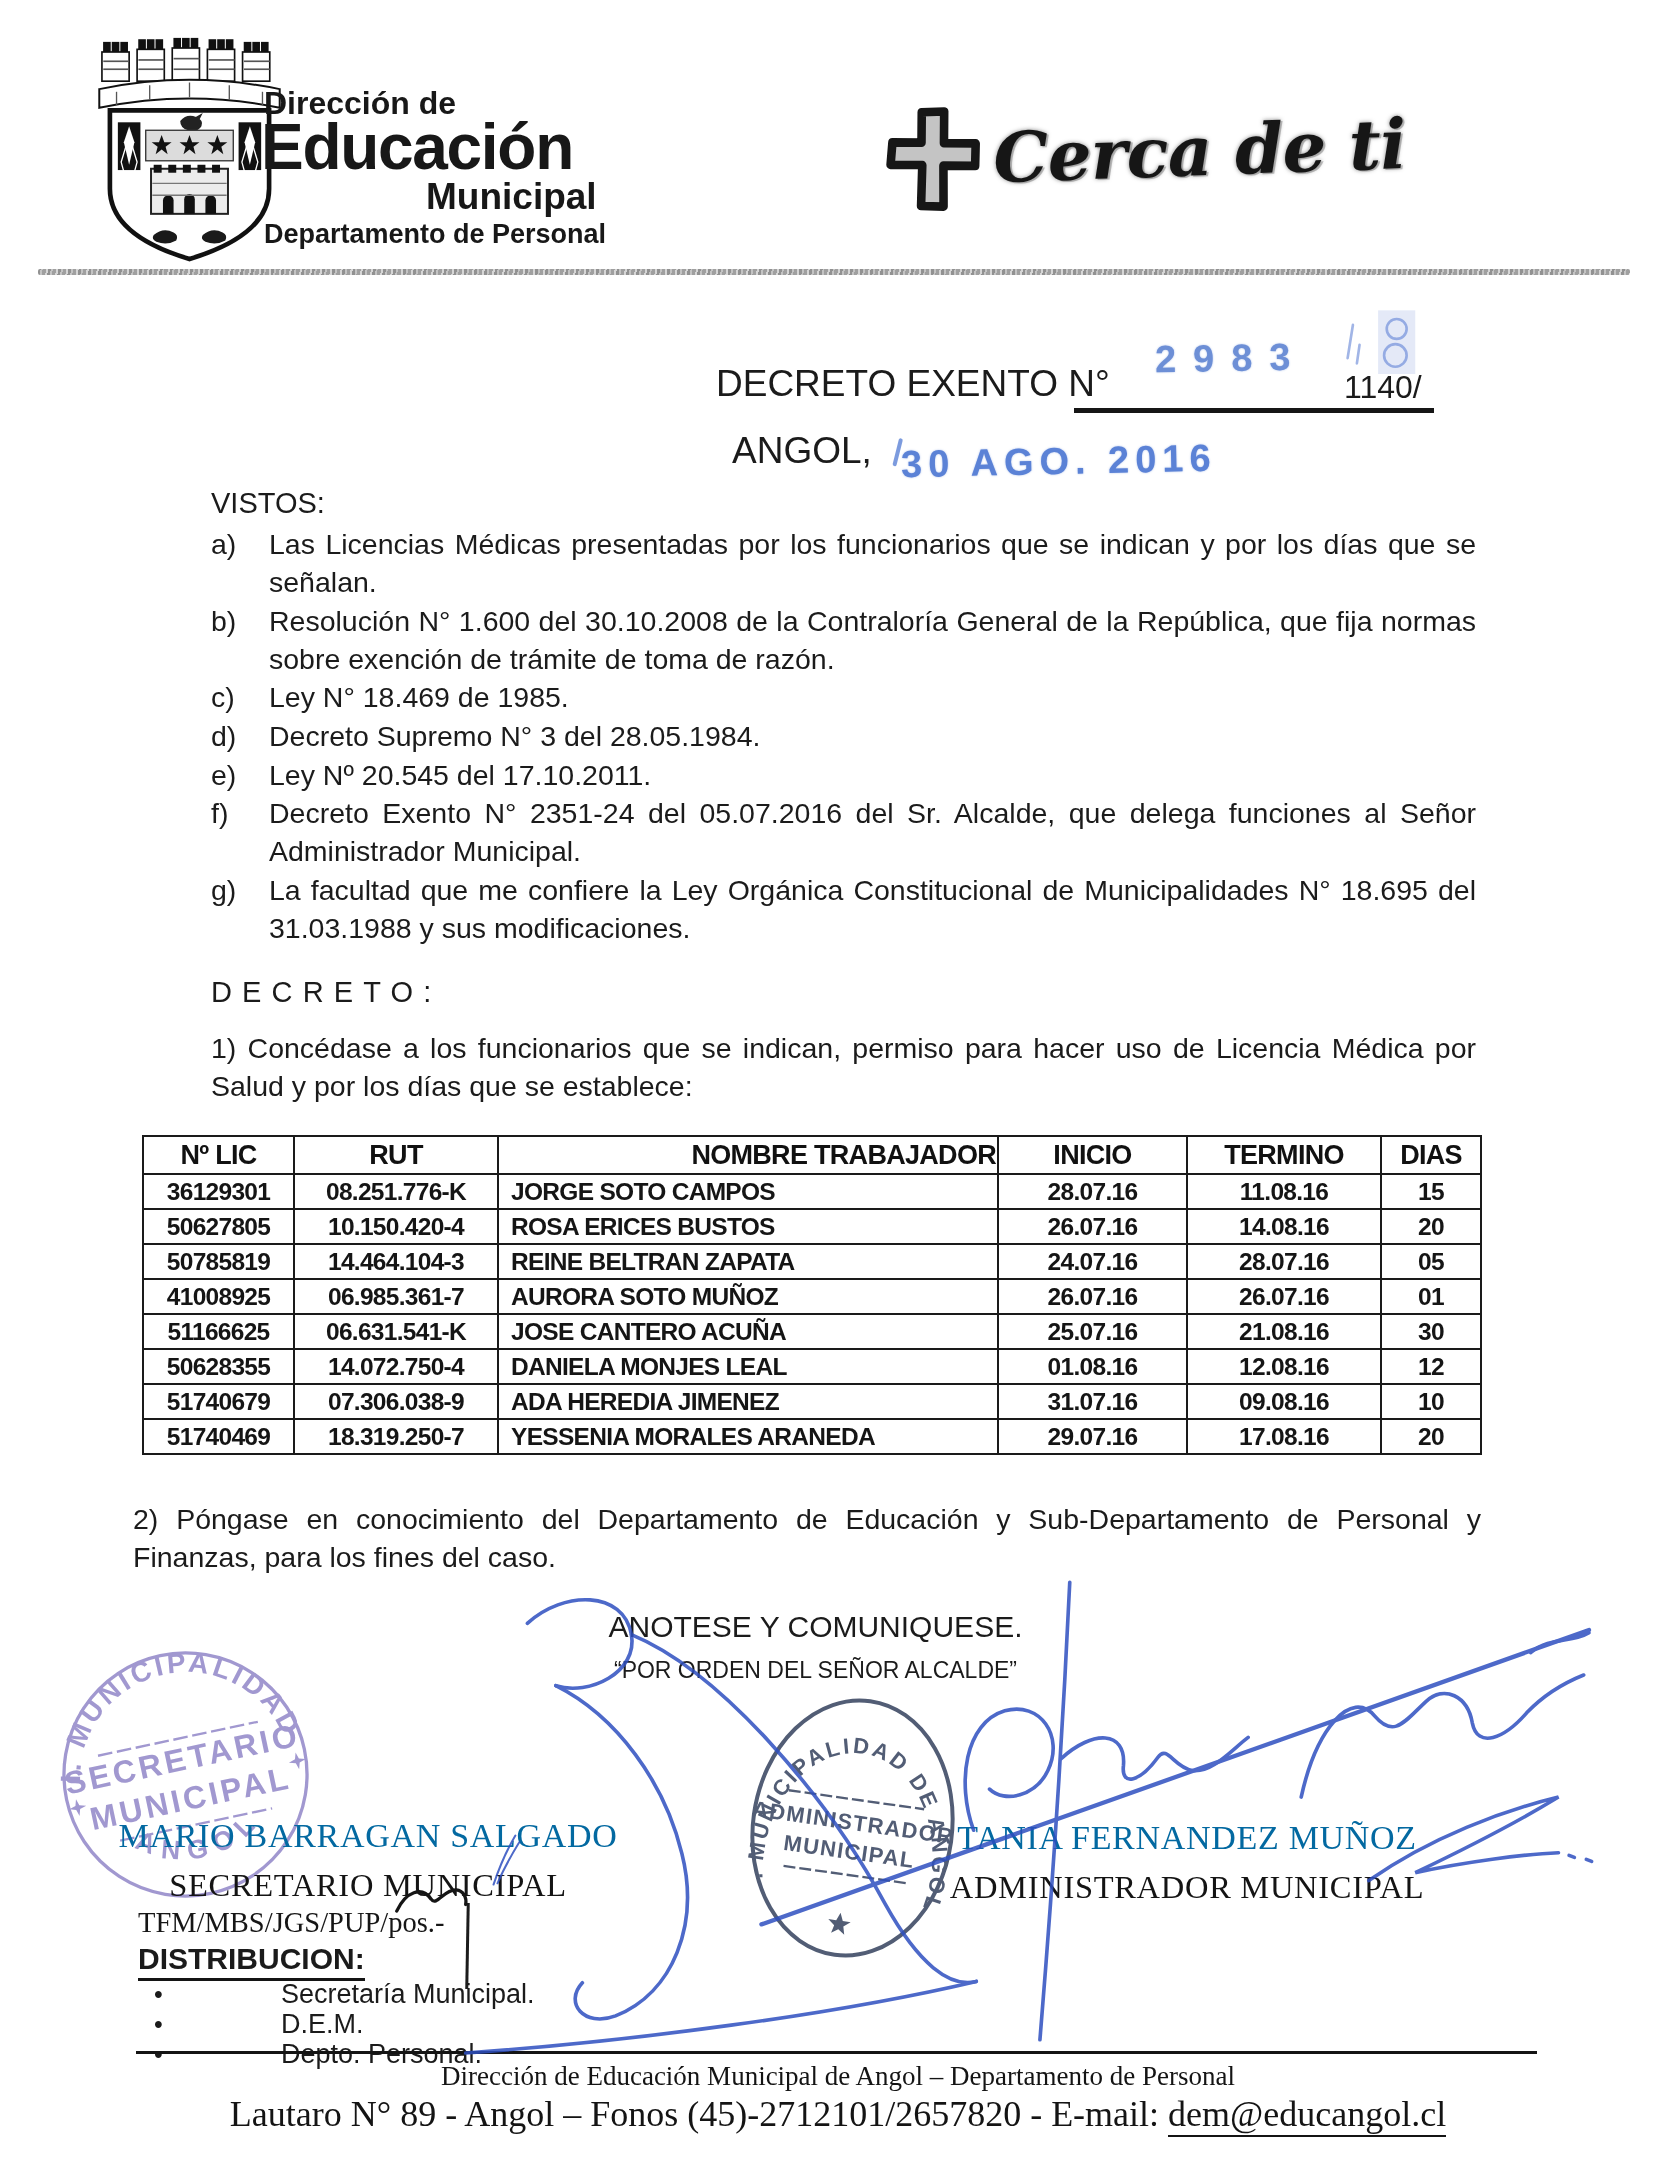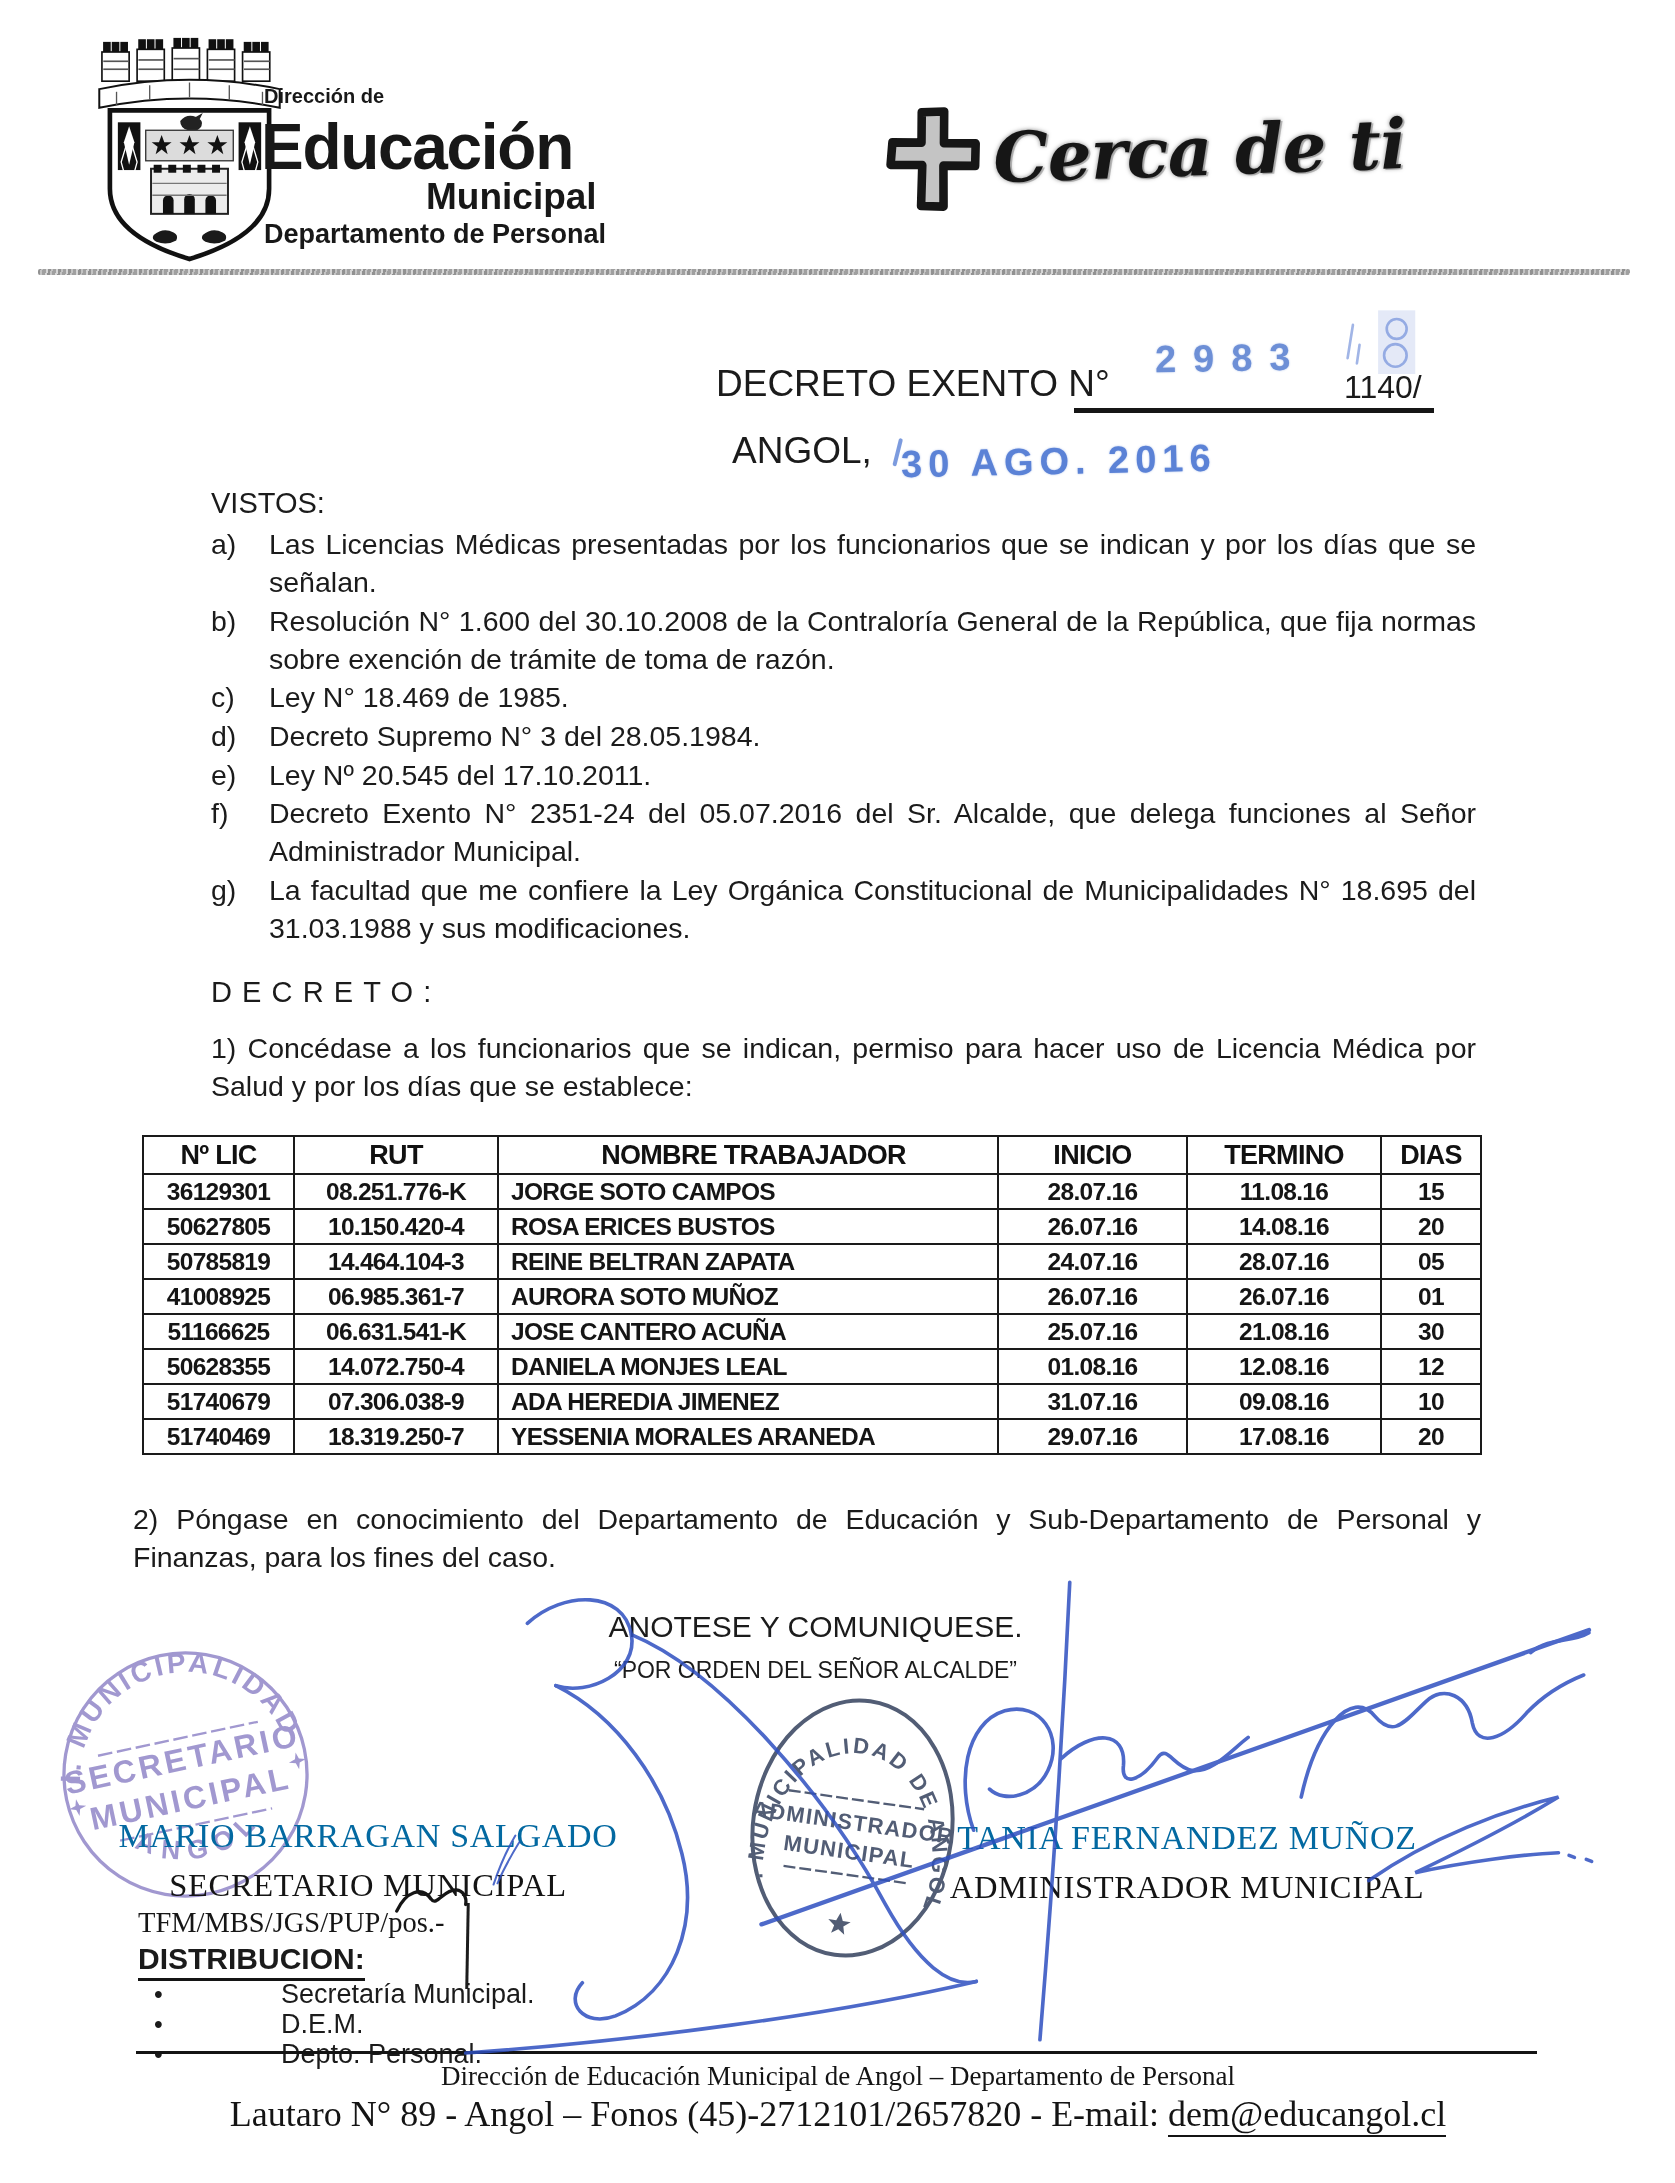--- a/index.html
+++ b/index.html
@@ -4,21 +4,21 @@
 <style>
   html,body{margin:0;padding:0;background:#9a9a9a;}
   .page{
     position:relative;width:1676px;height:2183px;background:#ffffff;
     font-family:"Liberation Sans",sans-serif;color:#1b1b1b;overflow:hidden;
   }
   .abs{position:absolute;}
 
   
   .org-line{font-weight:800;color:#181818;letter-spacing:0;}
-  .org-l1{left:264px;top:85px;font-size:20px;text-align:right;}
+  .org-l1{left:264px;top:85px;font-size:32px;text-align:right;}
   .org-l2{left:261px;top:110px;font-size:64px;letter-spacing:-1.3px;}
   .org-l3{left:426px;top:176px;font-size:37px;}
   .org-l4{left:264px;top:219px;font-size:27px;}
   .separator{
     left:38px;top:269px;width:1592px;height:6px;border-radius:2px;opacity:.85;
     background:repeating-linear-gradient(100deg,#7e7e7e 0 2.7px,#b9b9b9 2.7px 4.6px,#8f8f8f 4.6px 8px,#cfcfcf 8px 10px);
   }
   .slogan{left:885px;top:99px;display:flex;align-items:center;gap:9.3px;transform:rotate(-2deg);}
   .slogan-text{
     font-family:"DejaVu Serif",serif;font-style:italic;font-weight:bold;
@@ -44,21 +44,21 @@
   .v-text{flex:1;text-align:justify;}
   .decreto-title{left:211px;top:976px;font-size:29px;letter-spacing:.35em;}
   .para-1{left:211px;top:1029px;width:1265px;font-size:28.5px;line-height:38px;text-align:justify;}
   .para-2{left:133px;top:1500px;width:1348px;font-size:28.5px;line-height:38px;text-align:justify;}
 
   
   .lic-table-wrap{left:142px;top:1135px;}
   table.lic{border-collapse:collapse;table-layout:fixed;width:1338px;background:#fff;}
   table.lic th,table.lic td{border:2.7px solid #1a1a1a;overflow:hidden;white-space:nowrap;}
   table.lic th{height:34px;font-size:27px;font-weight:800;letter-spacing:-0.7px;text-align:center;color:#111;}
-  table.lic th.th-name{text-align:center;padding-left:12px;border-radius:9px;}
+  table.lic th.th-name{text-align:right;padding-left:12px;border-radius:9px;}
   table.lic td{height:31px;font-size:24.5px;font-weight:700;letter-spacing:-0.7px;text-align:center;color:#151515;}
   table.lic td.td-name{text-align:left;padding-left:12px;}
 
   
   .anotese{left:464px;top:1610px;width:703px;text-align:center;font-size:30px;}
   .por-orden{left:464px;top:1657px;width:703px;text-align:center;font-size:23px;}
 
   
   .serif{font-family:"Liberation Serif",serif;}
   .sig-block{text-align:center;}

